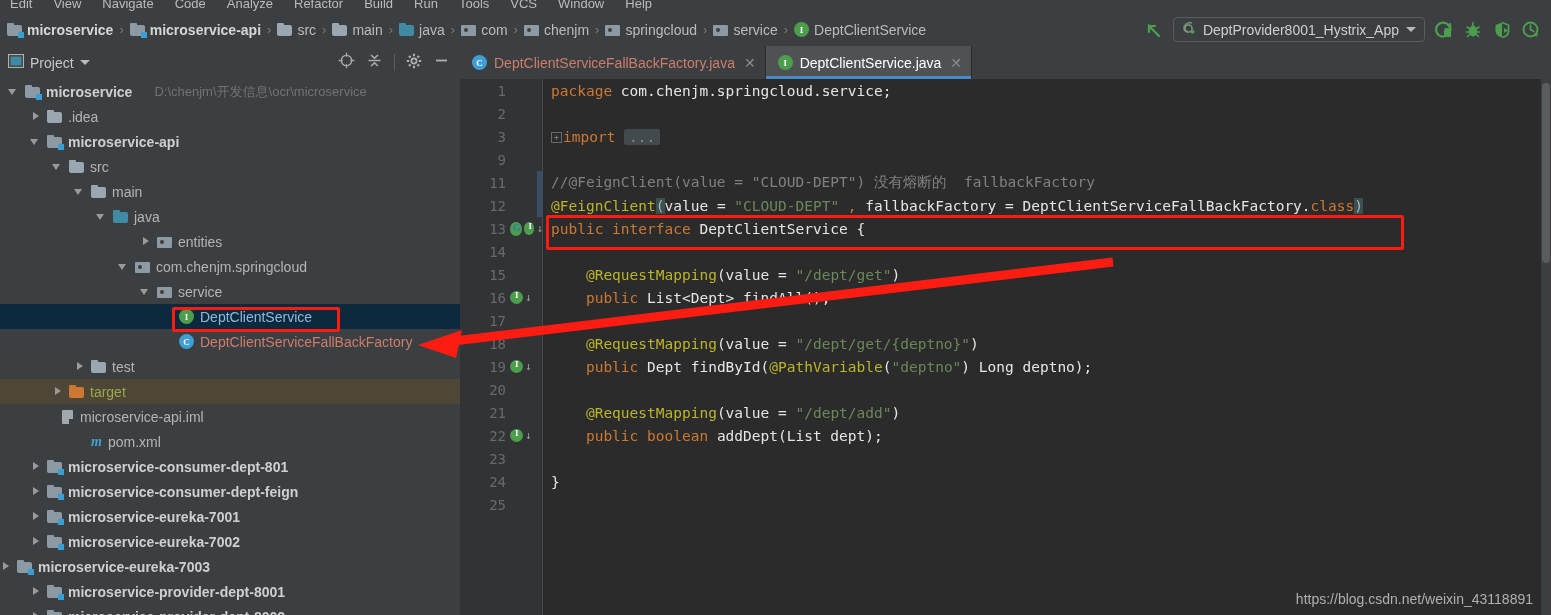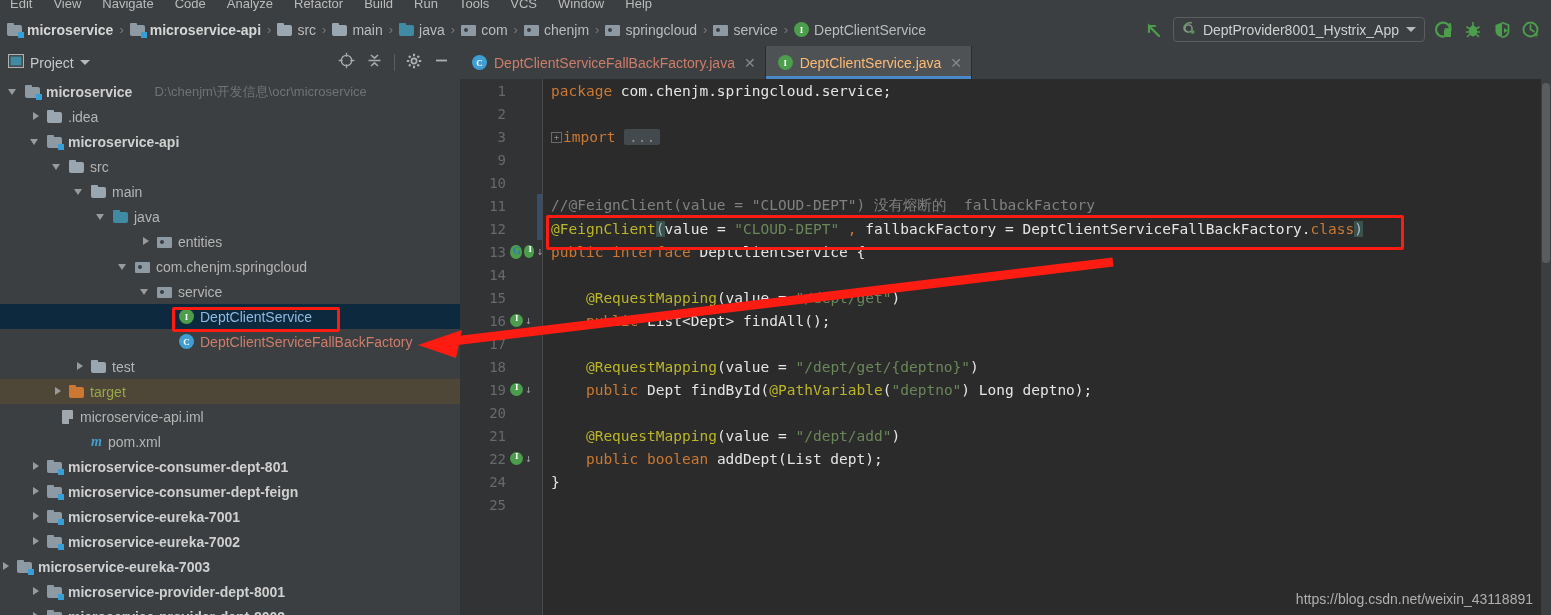--- a/index.html
+++ b/index.html
@@ -132,21 +132,21 @@
   }
   .tabbar { height:33px; background:#3c3f41; display:flex; align-items:stretch; }
   .tab {
     display:flex; align-items:center; gap:7px; padding:0 9px 0 12px;
     position:relative; border-right:1px solid #2b2b2b;
   }
   .tab .tab-label { font-size:14px; white-space:nowrap; }
   .tab.inactive { background:#3c3f41; }
   .tab.inactive .tab-label { color:#cd7d6a; }
   .tab.active { background:#4e5254; }
-  .tab.active .tab-label { color:#fdba74; }
+  .tab.active .tab-label { color:#ffffff; }
   .tab.active::after {
     content:""; position:absolute; left:0; right:0; bottom:0; height:3px; background:#4a88c7;
   }
   .tab-close { color:#8a8a8a; font-size:14px; margin-left:2px; }
 
   .code-wrap { position:absolute; top:33px; left:0; right:0; bottom:0; background:#2b2b2b; }
   .gutter {
     position:absolute; left:0; top:0; bottom:0; width:83px; background:#313335;
     border-right:1px solid #4b4b4b;
   }
@@ -543,25 +543,20 @@
             <span class="lnum">3</span>
             <span class="gutter-ic"></span>
             <span class="ctext2"><span class="fold-box">+</span><span class="kw">import </span><span class="fold-dots plain">...</span></span>
           </div>
           <div class="cline">
             <span class="lnum">9</span>
             <span class="gutter-ic"></span>
             <span class="ctext2"></span>
           </div>
           <div class="cline">
-            <span class="lnum">10</span>
-            <span class="gutter-ic"></span>
-            <span class="ctext2"></span>
-          </div>
-          <div class="cline">
             <span class="lnum">11</span>
             <span class="gutter-ic"></span>
             <div class="change-bar" style="top: 0px; height: 23px;"></div>
             <span class="ctext2"><span class="cmt">//@FeignClient(value = "CLOUD-DEPT") 没有熔断的  fallbackFactory</span></span>
           </div>
           <div class="cline">
             <div class="line-hl"></div>
             <span class="lnum">12</span>
             <span class="gutter-ic"></span>
             <div class="change-bar" style="top: 0px; height: 23px;"></div>
@@ -624,20 +619,25 @@
           </div>
           <div class="cline">
             <span class="lnum">22</span>
             <span class="gutter-ic">
               <span class="gimpl"></span>
               <span class="garrow">↓</span>
             </span>
             <span class="ctext2"><span class="plain">    </span><span class="kw">public </span><span class="kw">boolean </span><span class="plain">addDept</span><span class="plain">(List dept);</span></span>
           </div>
           <div class="cline">
+            <span class="lnum">23</span>
+            <span class="gutter-ic"></span>
+            <span class="ctext2"></span>
+          </div>
+          <div class="cline">
             <span class="lnum">24</span>
             <span class="gutter-ic"></span>
             <span class="ctext2"><span class="plain">}</span></span>
           </div>
           <div class="cline">
             <span class="lnum">25</span>
             <span class="gutter-ic"></span>
             <span class="ctext2"></span>
           </div>
         </div>

